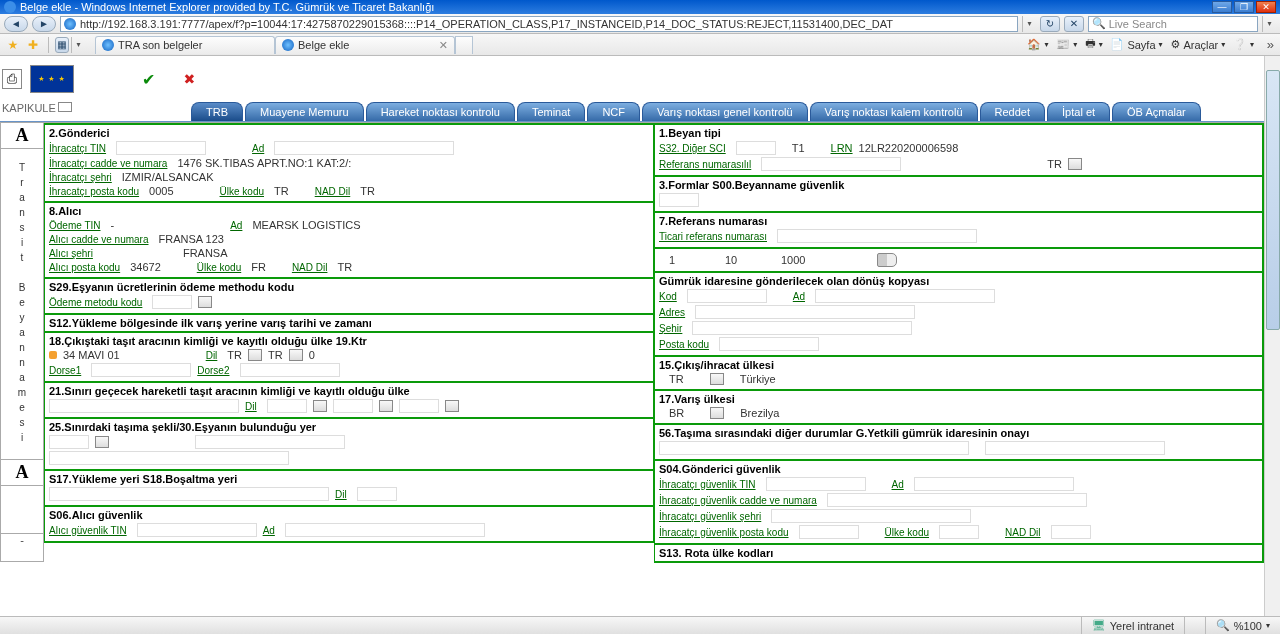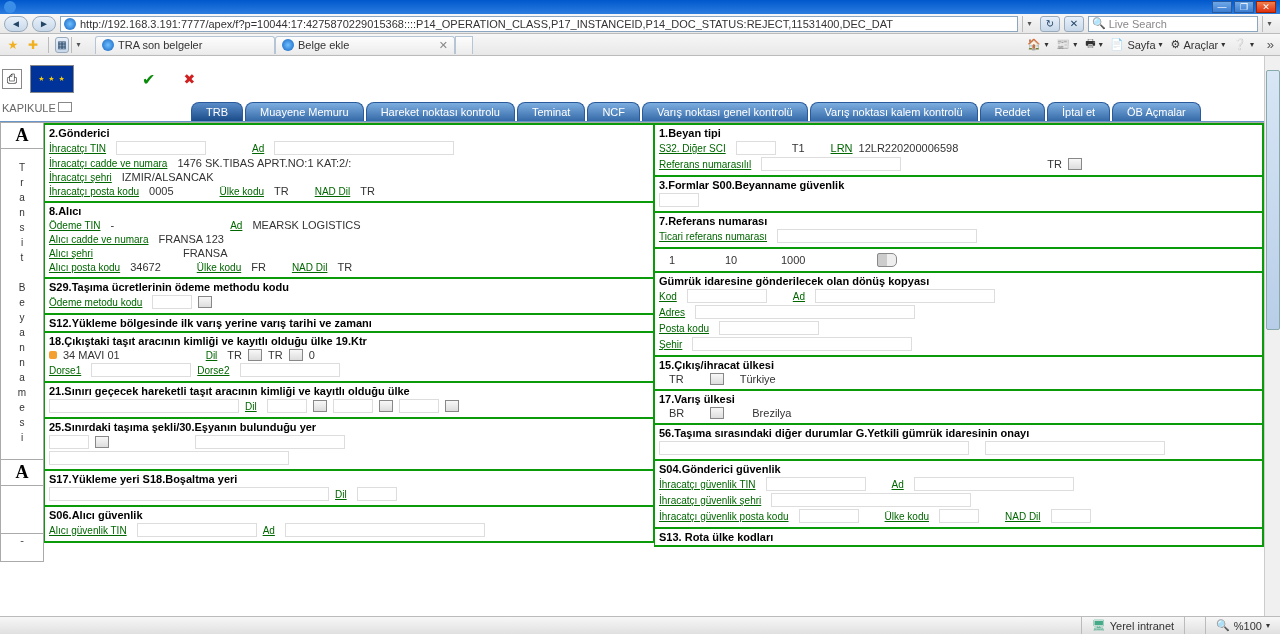--- a/index.html
+++ b/index.html
@@ -74,20 +74,21 @@
 
 .statusbar { position: absolute; left: 0; right: 0; bottom: 0; height: 18px; background: linear-gradient(#f7f7f7,#e0e0e0); border-top: 1px solid #bbb; display: flex; align-items: center; font-size: 10px; color: #333; }
 .statusbar .seg { border-left: 1px solid #bbb; padding: 0 10px; height: 100%; display: flex; align-items: center; gap: 4px; }
 .statusbar .spacer { flex: 1; }
 </style>
 </head>
 <body>
 
 <div class="titlebar">
   <span class="ie-icon"></span>
+  <span>Belge ekle - Windows Internet Explorer provided by T.C. Gümrük ve Ticaret Bakanlığı</span>
   <div class="win-btns">
     <div class="win-btn">—</div>
     <div class="win-btn">❐</div>
     <div class="win-btn close">✕</div>
   </div>
 </div>
 
 <div class="addrbar">
   <div class="nav-btn big">◄</div>
   <div class="nav-btn big">►</div>
@@ -220,21 +221,21 @@
               <span class="linklbl">Alıcı posta kodu</span>
             <span class="val">34672</span>
             <span class="linklbl" style="margin-left:30px">Ülke kodu</span>
             <span class="val">FR</span>
             <span class="linklbl" style="margin-left:20px">NAD Dil</span>
             <span class="val">TR</span>
             </div>
         </div>
 
         <div class="cell">
-          <div class="cell-title">S29.Taşıma ücretlerinin ödeme methodu kodu</div>
+          <div class="cell-title">S29.Eşyanın ücretlerinin ödeme methodu kodu</div>
           <div class="row-line">
               <span class="linklbl">Ödeme metodu kodu</span>
             <span class="val-box" style="width:30px"></span>
             <span class="small-btn"></span>
             </div>
         </div>
 
         <div class="cell">
           <div class="cell-title">S12.Yükleme bölgesinde ilk varış yerine varış tarihi ve zamanı</div>
         </div>
@@ -353,62 +354,66 @@
               <span class="linklbl">Kod</span>
             <span class="val-box" style="width:80px"></span>
             <span class="linklbl" style="margin-left:20px">Ad</span>
             <span class="val-box" style="width:180px"></span>
             </div>
           <div class="row-line">
               <span class="linklbl">Adres</span>
             <span class="val-box" style="width:220px"></span>
             </div>
           <div class="row-line">
+              <span class="linklbl">Şehir</span>
+            <span class="val-box" style="width:220px"></span>
+            </div>
+          <div class="row-line">
               <span class="linklbl">Posta kodu</span>
             <span class="val-box" style="width:100px"></span>
-            </div>
-          <div class="row-line">
-              <span class="linklbl">Şehir</span>
-            <span class="val-box" style="width:220px"></span>
             </div>
         </div>
 
         <div class="cell">
           <div class="cell-title">15.Çıkış/ihracat ülkesi</div>
           <div class="row-line">
               <span class="val" style="margin-left:10px">TR</span>
             <span class="small-btn" style="margin-left:20px"></span>
             <span class="val" style="margin-left:10px">Türkiye</span>
             </div>
         </div>
 
         <div class="cell">
           <div class="cell-title">17.Varış ülkesi</div>
           <div class="row-line">
               <span class="val" style="margin-left:10px">BR</span>
             <span class="small-btn" style="margin-left:20px"></span>
-            <span class="val" style="margin-left:22px">Brezilya</span>
+            <span class="val" style="margin-left:10px">Brezilya</span>
             </div>
         </div>
 
         <div class="cell">
           <div class="cell-title">56.Taşıma sırasındaki diğer durumlar G.Yetkili gümrük idaresinin onayı</div>
           <div class="row-line">
               <span class="val-box" style="width:310px"></span>
             <span class="val-box" style="width:180px;margin-left:10px"></span>
             </div>
         </div>
 
         <div class="cell">
           <div class="cell-title">S04.Gönderici güvenlik</div>
           <div class="row-line">
               <span class="linklbl">İhracatçı güvenlik TIN</span>
             <span class="val-box" style="width:100px"></span>
             <span class="linklbl" style="margin-left:20px">Ad</span>
             <span class="val-box" style="width:160px"></span>
+            </div>
+          <div class="row-line">
+              <span class="linklbl">İhracatçı güvenlik cadde ve numara</span>
+            <span class="val-box" style="width:260px"></span>
             </div>
           <div class="row-line">
               <span class="linklbl">İhracatçı güvenlik şehri</span>
             <span class="val-box" style="width:200px"></span>
             </div>
           <div class="row-line">
               <span class="linklbl">İhracatçı güvenlik posta kodu</span>
             <span class="val-box" style="width:60px"></span>
             <span class="linklbl" style="margin-left:20px">Ülke   kodu</span>
             <span class="val-box" style="width:30px"></span>

